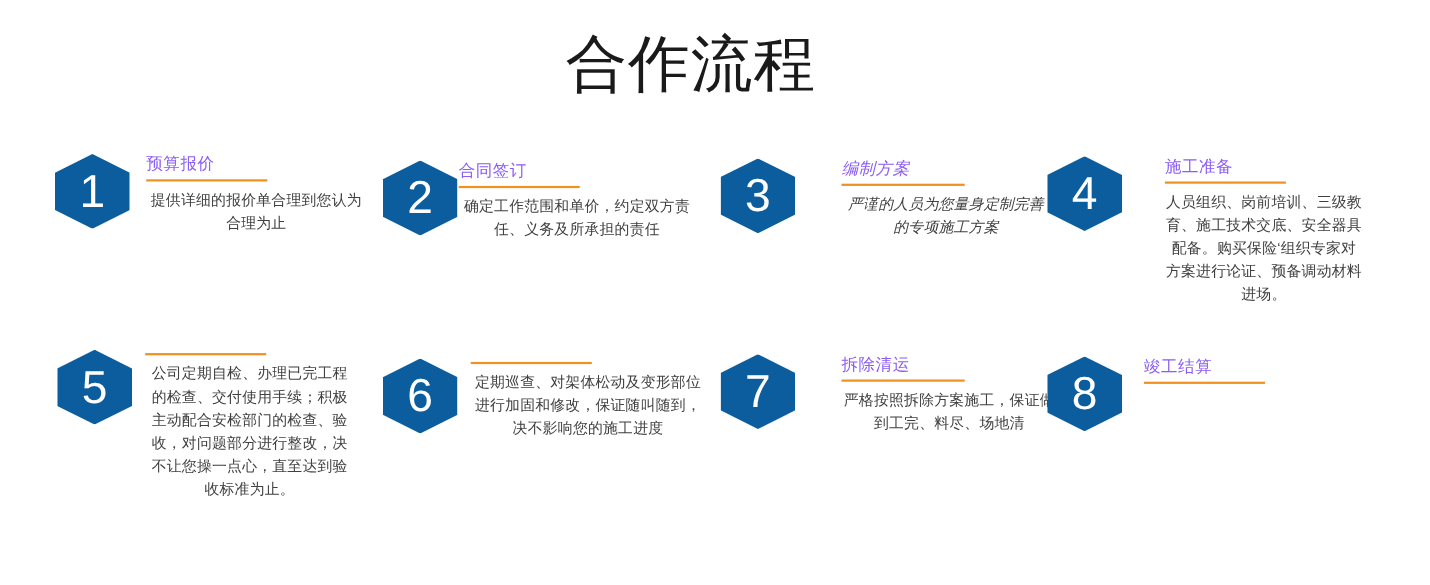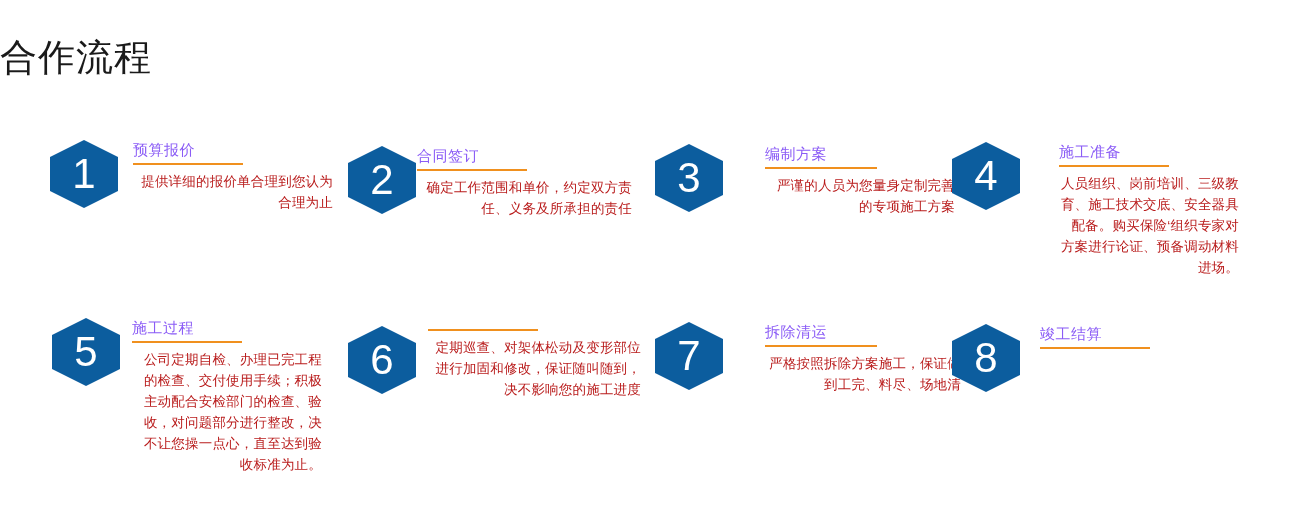--- a/index.html
+++ b/index.html
@@ -13,21 +13,22 @@
     font-family: "Liberation Sans", "DejaVu Sans", sans-serif;
     overflow: hidden;
     position: relative;
   }
 
   #page-title {
     position: absolute;
     left: 0;
     top: 28px;
     width: 1256px;
-    font-size: 37px;
+    text-align: center;
+    font-size: 56px;
     line-height: 60px;
     color: #1a1a1a;
     font-weight: 400;
     letter-spacing: 1px;
   }
 
   .step {
     position: absolute;
   }
 
@@ -76,36 +77,36 @@
   .step-rule {
     margin-top: 3px;
     height: 2px;
     background: #f0901e;
   }
 
   .step-desc {
     margin-top: 6px;
     font-size: 13.5px;
     line-height: 21px;
-    color: #b91c1c;
+    color: #404040;
     letter-spacing: 0.2px;
-    text-align: right;
+    text-align: center;
   }
 
   
   #step-1 { left: 50px;   top: 140px; }
   #step-1 .step-body { left: 83px; width: 200px; }
   #step-1 .step-rule { width: 110px; }
 
   #step-2 { left: 348px;  top: 146px; }
   #step-2 .step-body { left: 69px; width: 215px; }
   #step-2 .step-rule { width: 110px; }
 
   #step-3 { left: 655px;  top: 144px; }
-  #step-3 .step-body { left: 110px; width: 190px; }
+  #step-3 .step-body { left: 110px; width: 190px; font-style: italic; }
   #step-3 .step-rule { width: 112px; }
 
   #step-4 { left: 952px;  top: 142px; }
   #step-4 .step-body { left: 90px; width: 180px; margin-left: 17px; }
   #step-4 .step-rule { width: 110px; }
 
   
   #step-5 { left: 52px;   top: 318px; }
   #step-5 .step-body { left: 80px; width: 190px; }
   #step-5 .step-rule { width: 110px; }
@@ -164,21 +165,20 @@
     <div class="step-title">施工准备</div>
     <div class="step-rule"></div>
     <div class="step-desc">人员组织、岗前培训、三级教育、施工技术交底、安全器具配备。购买保险‘组织专家对方案进行论证、预备调动材料进场。</div>
   </div>
 </div>
 
 <div class="step" id="step-5">
   <div class="hex"></div>
   <div class="hex-num">5</div>
   <div class="step-body">
-    <div class="step-title">施工过程</div>
     <div class="step-rule"></div>
     <div class="step-desc">公司定期自检、办理已完工程的检查、交付使用手续；积极主动配合安检部门的检查、验收，对问题部分进行整改，决不让您操一点心，直至达到验收标准为止。</div>
   </div>
 </div>
 
 <div class="step" id="step-6">
   <div class="hex"></div>
   <div class="hex-num">6</div>
   <div class="step-body">
     <div class="step-rule"></div>

